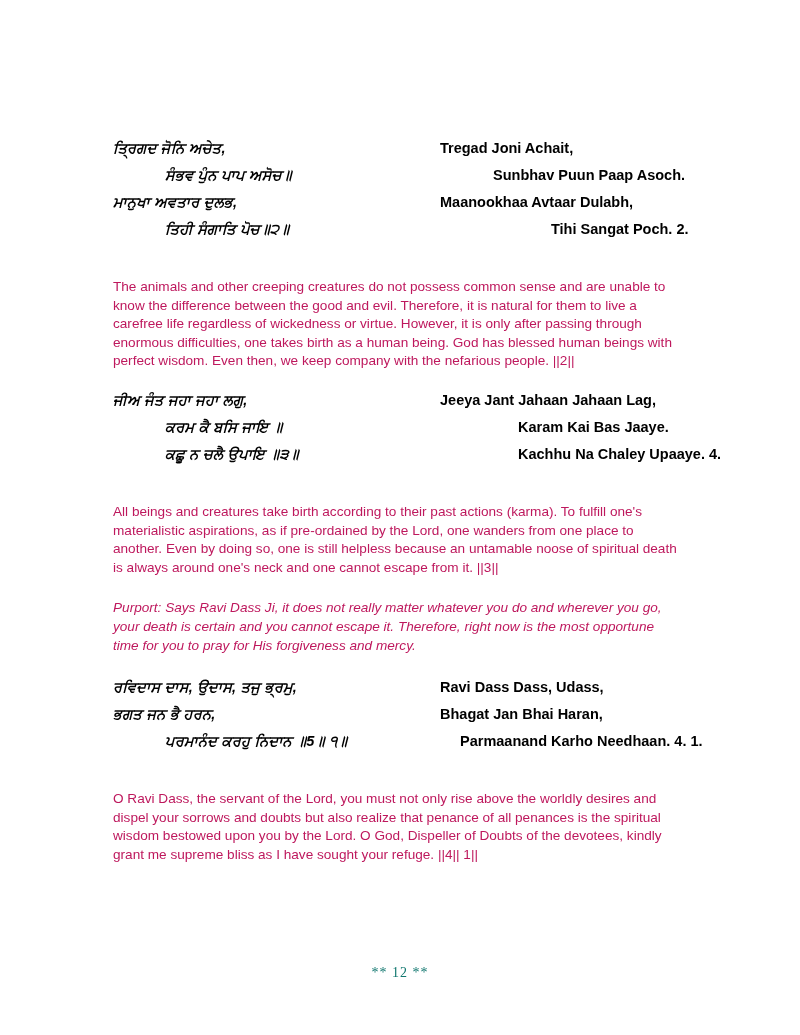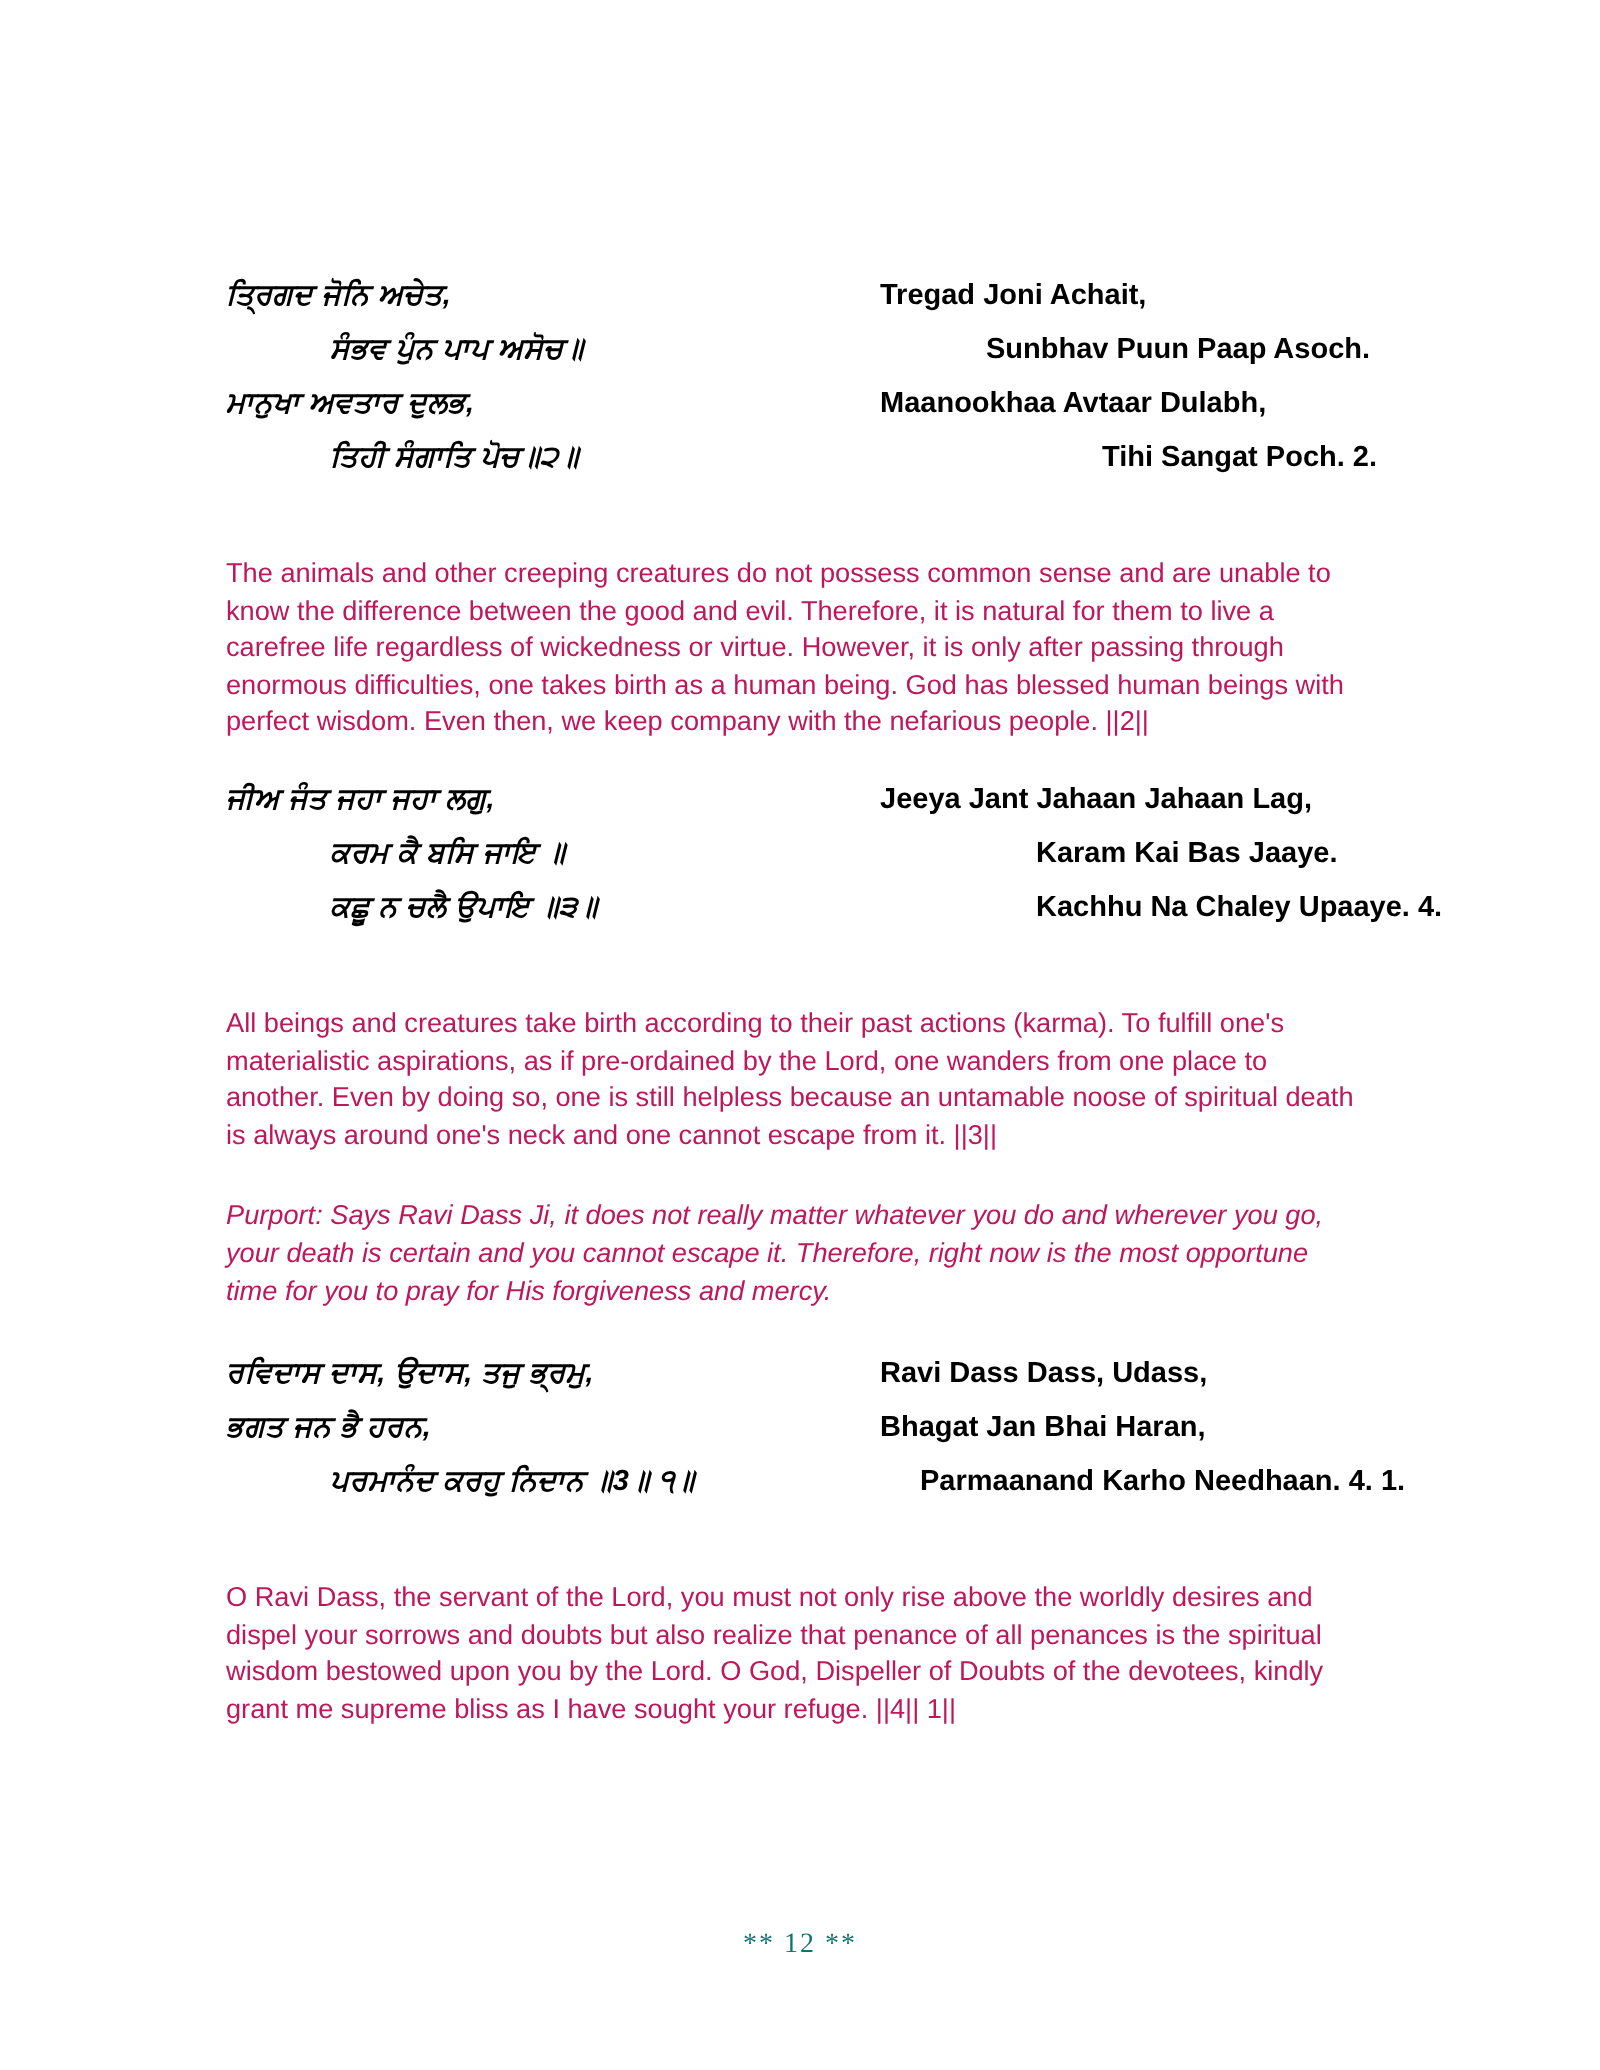--- a/index.html
+++ b/index.html
@@ -171,21 +171,21 @@
     <div class="verse-block">
       <div class="verse-row">
         <span class="verse-gur">ਰਵਿਦਾਸ ਦਾਸ, ਉਦਾਸ, ਤਜੁ ਭ੍ਰਮੁ,</span>
         <span class="verse-eng">Ravi Dass Dass, Udass,</span>
       </div>
       <div class="verse-row">
         <span class="verse-gur">ਭਗਤ ਜਨ ਭੈ ਹਰਨ,</span>
         <span class="verse-eng">Bhagat Jan Bhai Haran,</span>
       </div>
       <div class="verse-row">
-        <span class="verse-gur indent">ਪਰਮਾਨੰਦ ਕਰਹੁ ਨਿਦਾਨ ॥3॥ ੧॥</span>
+        <span class="verse-gur indent">ਪਰਮਾਨੰਦ ਕਰਹੁ ਨਿਦਾਨ ॥5॥ ੧॥</span>
         <span class="verse-eng indent4">Parmaanand Karho Needhaan. 4. 1.</span>
       </div>
     </div>
 
     <div class="sp-after-verse"></div>
 
     <div class="para">O Ravi Dass, the servant of the Lord, you must not only rise above the worldly desires and dispel your sorrows and doubts but also realize that penance of all penances is the spiritual wisdom bestowed upon you by the Lord. O God, Dispeller of Doubts of the devotees, kindly grant me supreme bliss as I have sought your refuge. ||4|| 1||</div>
 
   </div>
 

